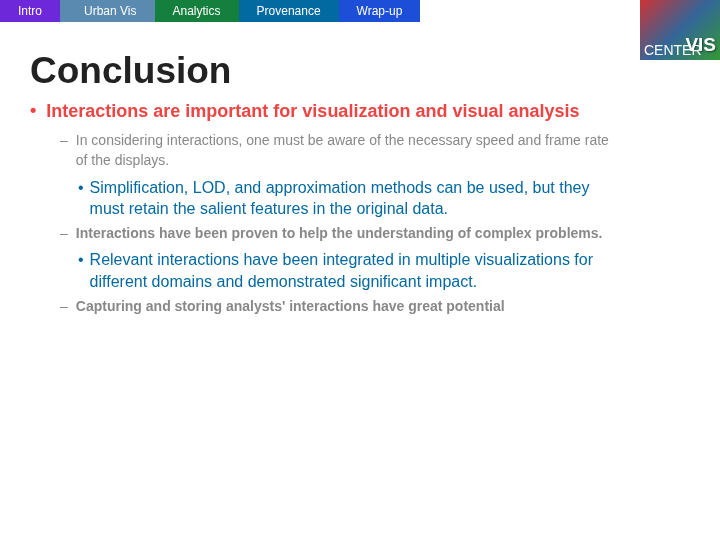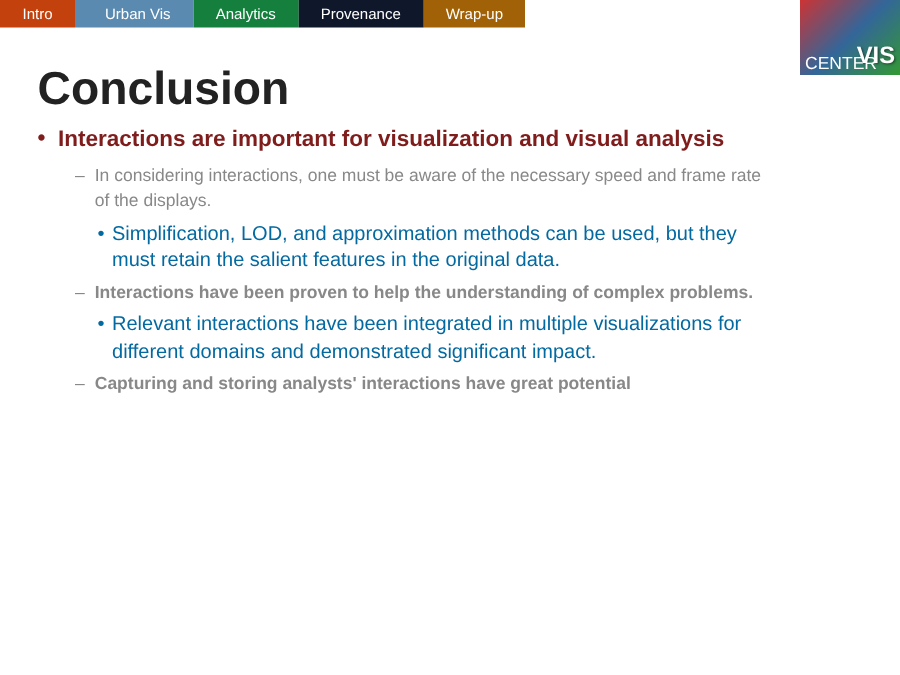--- a/index.html
+++ b/index.html
@@ -22,25 +22,25 @@
     .nav-tab {
       padding: 3px 18px;
       font-size: 12px;
       color: #ffffff;
       cursor: pointer;
       display: flex;
       align-items: center;
       font-weight: normal;
     }
 
-    .nav-tab.intro { background: #c2410c; text-align: right; }
+    .nav-tab.intro { background: #6d28d9; text-align: right; }
     .nav-tab.urban { background: #5a8ab0; padding-left: 24px; }
     .nav-tab.analytics { background: #15803d; }
-    .nav-tab.provenance { background: #0f172a; }
-    .nav-tab.wrapup { background: #a16207; }
+    .nav-tab.provenance { background: #0369a1; }
+    .nav-tab.wrapup { background: #1d4ed8; }
 
     
     .logo-container {
       position: absolute;
       top: 0;
       right: 0;
       width: 80px;
       height: 60px;
       overflow: hidden;
     }
@@ -83,21 +83,21 @@
       font-size: 37px;
       font-weight: bold;
       color: #222222;
       margin-bottom: 8px;
       margin-top: 8px;
     }
 
     .bullet-main {
       font-size: 18px;
       font-weight: bold;
-      color: #7f1d1d;
+      color: #ef4444;
       margin-bottom: 8px;
       display: flex;
       align-items: flex-start;
     }
 
     .bullet-main::before {
       content: "•";
       margin-right: 10px;
       flex-shrink: 0;
     }

